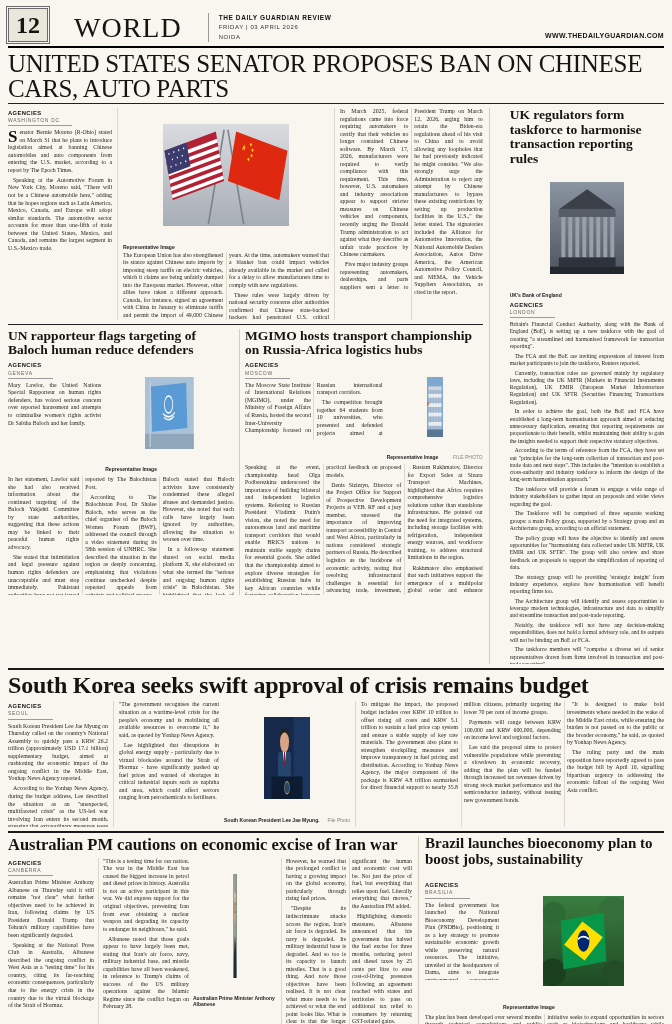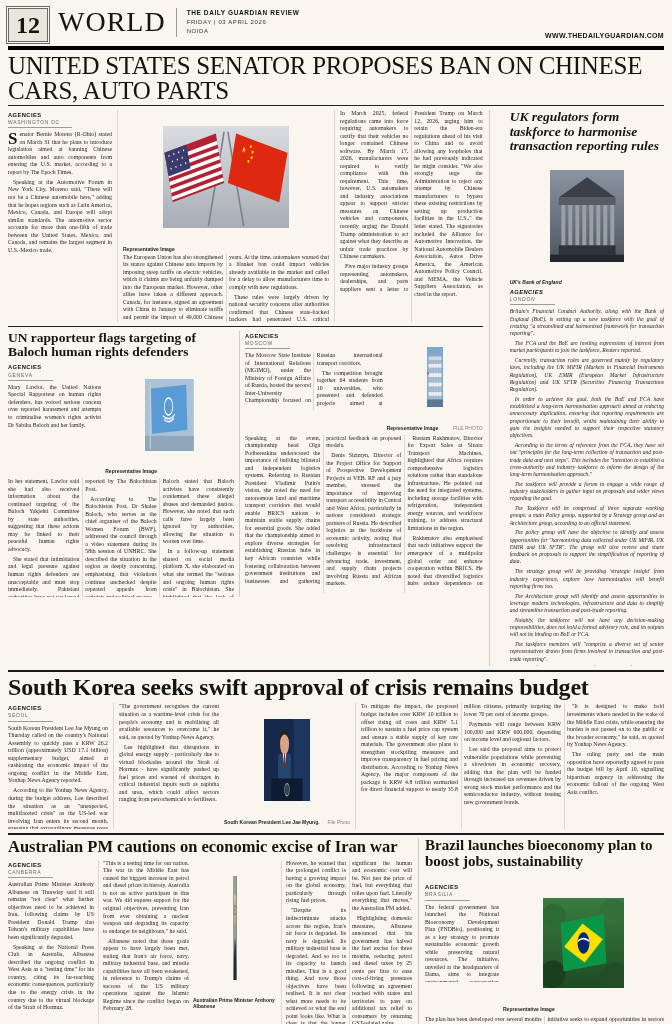--- a/index.html
+++ b/index.html
@@ -1,20 +1,20 @@
 <!DOCTYPE html>
 <html lang="en"><head>
 <meta charset="utf-8">
 <style>
   html,body{margin:0;padding:0;}
   body{background:#6f6f6f;font-family:"Liberation Serif","DejaVu Serif",serif;color:#161410;}
   .page{width:672px;height:1024px;margin:0 auto;background:#f8f6ef;padding:6px 8px;box-sizing:border-box;overflow:hidden;}
 
   
-  .masthead{display:flex;align-items:flex-start;gap:10px;border-bottom:4px solid #000000;padding:2px 0 4px;}
+  .masthead{display:flex;align-items:flex-end;gap:26px;border-bottom:2px solid #000000;padding:2px 0 4px;}
   .pagenum{border:1px solid #6b6b6b;outline:1px solid #6b6b6b;outline-offset:1px;background:#e9e6dc;font-size:24px;font-weight:bold;line-height:1;padding:4px 7px;}
   .section-name{font-size:28px;line-height:1;letter-spacing:1px;}
   .mast-center{font-family:"Liberation Sans",sans-serif;font-size:6px;line-height:1.55;letter-spacing:0.6px;padding-left:10px;border-left:1px solid #999;color:#333;}
   .mast-paper{font-weight:bold;font-size:6.5px;color:#111;}
   .mast-site{margin-left:auto;font-family:"Liberation Sans",sans-serif;font-weight:bold;font-size:7px;letter-spacing:0.3px;align-self:flex-end;padding-bottom:3px;}
 
   
   .byline{font-family:"Liberation Sans",sans-serif;line-height:1.25;margin-bottom:3px;padding-bottom:2px;border-bottom:1px solid #9b9b9b;display:inline-block;padding-right:12px;}
   .byline .agency{display:block;font-weight:bold;font-size:5.8px;letter-spacing:0.4px;color:#111;}
   .byline .place{display:block;font-size:5px;color:#6c675e;letter-spacing:0.7px;}
@@ -47,21 +47,21 @@
   .un-top .left{width:42%;}
   .un-top .fig-wrap{width:58%;}
   .un-fig svg{height:72px;}
   .mgimo{flex:1;padding-left:5px;}
   .mg-top{display:flex;gap:4px;margin-bottom:2px;}
   .mg-top .left{flex:1;}
   .mg-top .fig-wrap{width:96px;}
   .mg-fig svg{height:60px;}
 
   
-  .rail{width:158px;padding-left:20px;border-left:1px solid #d2cdc0;overflow:hidden;font-style:italic;}
+  .rail{width:158px;padding-left:20px;border-left:1px solid #d2cdc0;overflow:hidden;}
   .rail-h{font-size:13.5px;line-height:1.08;font-weight:bold;margin:0 0 4px;}
   .rail-fig svg{height:92px;}
   .rail .txt{font-size:5.6px;}
 
   
   .korea-band{border-top:2px solid #1a1a1a;margin-top:4px;padding-top:3px;}
   .korea-h{font-size:24px;line-height:1.02;font-weight:bold;letter-spacing:-0.2px;margin:0 0 4px;}
   .korea-body{display:flex;gap:5px;height:126px;overflow:hidden;}
   .k-c1{width:100px;}
   .k-c2{width:100px;border-left:1px solid #ddd8cc;padding-left:5px;}
@@ -178,21 +178,21 @@
         </div>
         <div class="lead-right txt cols-2">
             <p>In March 2025, federal regulations came into force requiring automakers to certify that their vehicles no longer contained Chinese software. By March 17, 2026, manufacturers were required to verify compliance with this requirement. This time, however, U.S. automakers and industry associations appear to support stricter measures on Chinese vehicles and components, recently urging the Donald Trump administration to act against what they describe as unfair trade practices by Chinese carmakers.</p>
             <p>Five major industry groups representing automakers, dealerships, and parts suppliers sent a letter to President Trump on March 12, 2026, urging him to retain the Biden-era regulations ahead of his visit to China and to avoid allowing any loopholes that he had previously indicated he might consider. "We also strongly urge the Administration to reject any attempt by Chinese manufacturers to bypass these existing restrictions by setting up production facilities in the U.S.," the letter stated. The signatories included the Alliance for Automotive Innovation, the National Automobile Dealers Association, Autos Drive America, the American Automotive Policy Council, and MEMA, the Vehicle Suppliers Association, as cited in the report.</p>
           </div>
       </div>
 
       <div class="second-band">
 
         <section class="un">
-          <h3 class="story-h">UN rapporteur flags targeting of Baloch human rights defenders</h3>
+          <h3 class="story-h">UN rapporteur flags targeting of Baloch human reduce defenders</h3>
           <div class="un-top">
             <div class="left">
               <div class="byline">
                 <span class="agency">AGENCIES</span>
                 <span class="place">GENEVA</span>
               </div>
               <div class="txt">
                   <p>Mary Lawlor, the United Nations Special Rapporteur on human rights defenders, has voiced serious concern over reported harassment and attempts to criminalise women's rights activist Dr Sabiha Baloch and her family.</p>
                 </div>
             </div>
@@ -220,20 +220,21 @@
           <div class="txt cols-3" style="height:142px;overflow:hidden;">
               <p>In her statement, Lawlor said she had also received information about the continued targeting of the Baloch Yakjehti Committee by state authorities, suggesting that these actions may be linked to their peaceful human rights advocacy.</p>
               <p>She stated that intimidation and legal pressure against human rights defenders are unacceptable and must stop immediately. Pakistani authorities have not yet issued a response to the concerns, as reported by The Balochistan Post.</p>
               <p>According to The Balochistan Post, Dr Shalee Baloch, who serves as the chief organiser of the Baloch Women Forum (BWF), addressed the council through a video statement during its 58th session of UNHRC. She described the situation in the region as deeply concerning, emphasising that violations continue unchecked despite repeated appeals from activists and political groups.</p>
               <p>Highlighting her organisation's efforts, Dr Baloch stated that Baloch activists have consistently condemned these alleged abuses and demanded justice. However, she noted that such calls have largely been ignored by authorities, allowing the situation to worsen over time.</p>
               <p>In a follow-up statement shared on social media platform X, she elaborated on what she termed the "serious and ongoing human rights crisis" in Balochistan. She highlighted that the lack of credible investigations and accountability mechanisms has intensified the suffering of affected families, leaving them trapped in prolonged uncertainty and grief.</p>
             </div>
         </section>
 
         <section class="mgimo">
+          <h3 class="story-h">MGIMO hosts transport championship on Russia-Africa logistics hubs</h3>
           <div class="mg-top">
             <div class="left">
               <div class="byline">
                 <span class="agency">AGENCIES</span>
                 <span class="place">MOSCOW</span>
               </div>
               <div class="txt cols-2" style="height:58px;overflow:hidden;">
                   <p>The Moscow State Institute of International Relations (MGIMO), under the Ministry of Foreign Affairs of Russia, hosted the second Inter-University Championship focused on Russian international transport corridors.</p>
                   <p>The competition brought together 64 students from 10 universities, who presented and defended projects aimed at developing Russian transport and logistics hubs across Africa. The event, themed "Hub Russia-Africa: Assembly Point," highlighted innovative approaches to strengthening connectivity between Russia and African nations, as reported by TV BRICS.</p>
                 </div>

